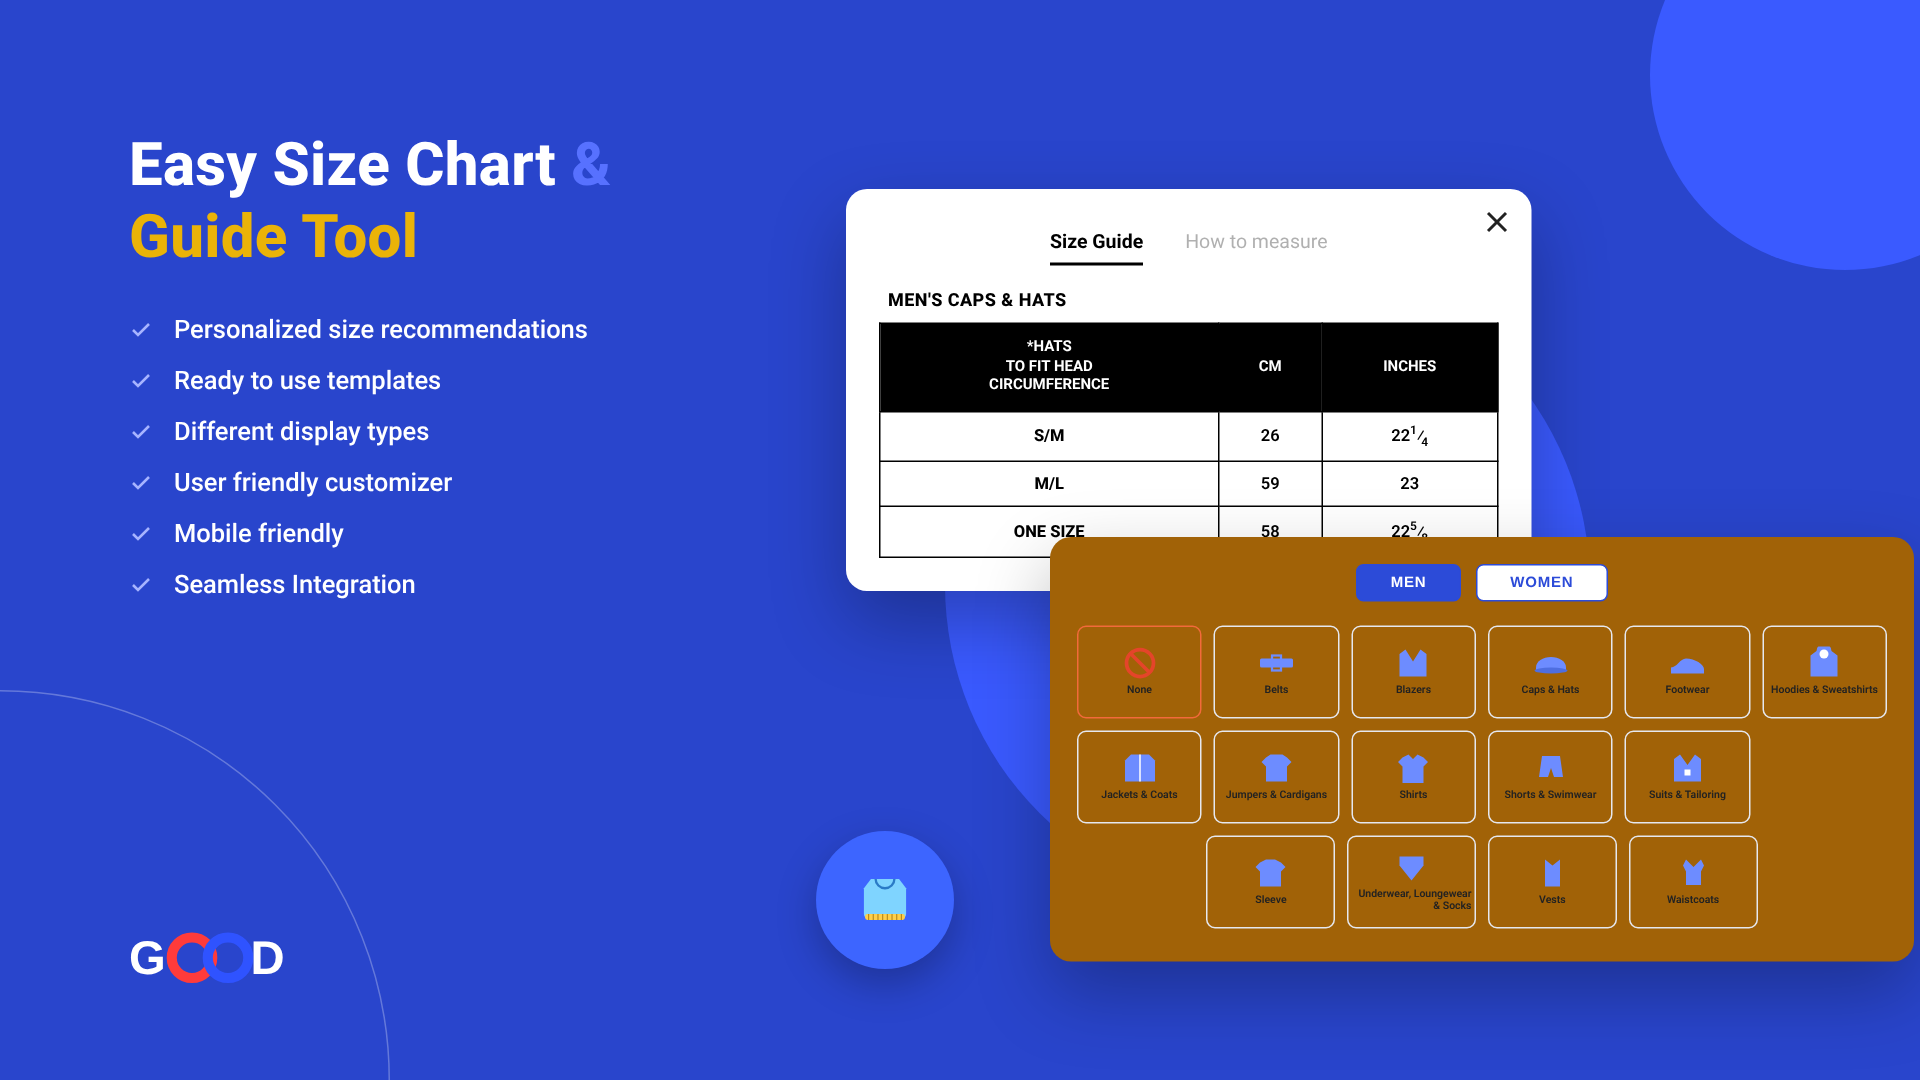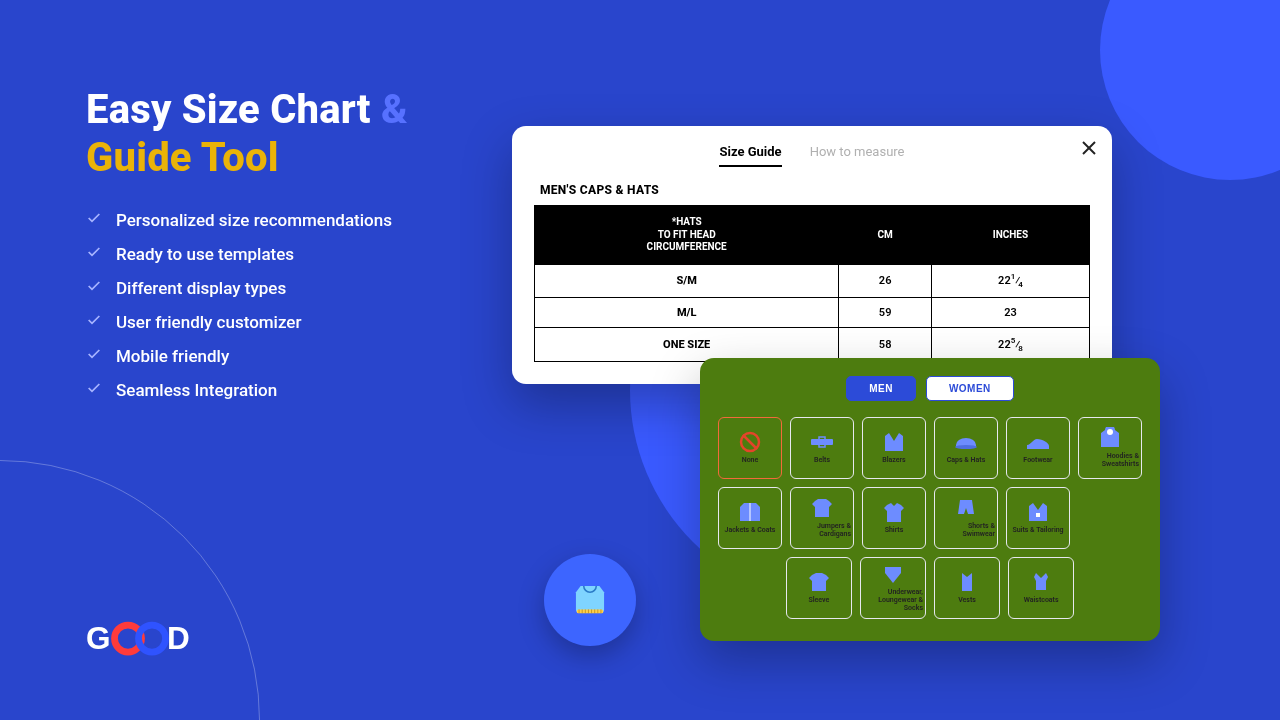--- a/index.html
+++ b/index.html
@@ -10,46 +10,46 @@
   .circle-tr { position: absolute; top:-80px; right:-80px; width:260px; height:260px; border-radius:50%; background:#3a5aff; }
   .circle-bl { position: absolute; bottom:-260px; left:-260px; width:520px; height:520px; border-radius:50%; border:1px solid rgba(255,255,255,.28); }
   .circle-mid { position:absolute; left:630px; top:175px; width:430px; height:430px; border-radius:50%; background:#3a5aff; }
 
   
   .hero { position:absolute; left:86px; top:86px; width:460px; }
   .hero h1 { font-size:40px; font-weight:800; line-height:1.2; letter-spacing:.2px; }
   .hero h1 .amp { color:#5771ff; }
   .hero h1 .sub { color:#eab308; display:inline;text-align:right; }
   .features { margin-top:28px; list-style:none; }
-  .features li { display:flex; align-items:flex-start; gap:14px; margin-bottom:14px; font-size:17px; font-weight:500; }
+  .features li { display:flex; align-items:center; gap:14px; margin-bottom:14px; font-size:17px; font-weight:500; }
   .check { width:16px; height:16px; flex:none; }
   .check svg { width:16px; height:16px; display:block; stroke:#a7b4ff; stroke-width:2.6; fill:none; }
 
   
   .logo { position:absolute; left:86px; bottom:58px; width:120px; }
 
   
-  .card-sg { position:absolute; left:512px; top:126px; width:600px; background:#fff; border-radius:14px; box-shadow:0 20px 50px rgba(0,0,0,.28); color:#000; padding:18px 22px 22px; }
+  .card-sg { position:absolute; left:564px; top:126px; width:457px; background:#fff; border-radius:14px; box-shadow:0 20px 50px rgba(0,0,0,.28); color:#000; padding:28px 22px 22px; }
   .card-sg .close { position:absolute; right:16px; top:14px; width:14px; height:14px; cursor:pointer; }
   .card-sg .close svg { stroke:#222; stroke-width:2; }
   .tabs { display:flex; justify-content:center; gap:28px; font-size:13px; }
   .tabs .tab { padding-bottom:6px; cursor:pointer; }
   .tabs .tab.active { font-weight:700; border-bottom:2px solid #000; }
   .tabs .tab.inactive { color:#b0b0b0; }
   .sg-title { font-size:12px; font-weight:800; letter-spacing:.3px; margin:16px 0 8px 6px; }
   table.sg { width:100%; border-collapse:collapse; font-size:11px; }
   table.sg th { background:#000; color:#fff; font-weight:700; padding:10px 6px; text-align:center; border:1px solid #000; font-size:10px; line-height:1.25; }
   table.sg td { border:1px solid #000; text-align:center; padding:8px 6px; font-weight:600; }
   table.sg td.lbl { font-weight:800; }
   .frac { font-size:11px; }
   .frac sup { font-size:8px; vertical-align:super; }
   .frac sub { font-size:8px; vertical-align:sub; margin-left:-2px; }
 
   
-  .card-cat { position:absolute; left:700px; top:358px; width:460px; background:#4d7c0f; border-radius:14px; box-shadow:0 20px 50px rgba(0,0,0,.28); color:#222; padding:18px 18px 22px; }
+  .card-cat { position:absolute; left:700px; top:358px; width:576px; background:#a16207; border-radius:14px; box-shadow:0 20px 50px rgba(0,0,0,.28); color:#222; padding:18px 18px 22px; }
   .seg { display:flex; justify-content:center; gap:10px; margin-bottom:16px; }
   .seg button { font-size:10px; font-weight:700; letter-spacing:.5px; padding:6px 22px; border-radius:5px; border:1.5px solid #2c4bd8; cursor:pointer; background:#fff; color:#2c4bd8; }
   .seg button.active { background:#2c4bd8; color:#fff; }
   .grid { display:grid; grid-template-columns:repeat(6,1fr); gap:8px; }
   .grid.last { grid-template-columns:repeat(4,1fr); width:68%; margin:8px auto 0; }
   .tile { border:1px solid #e6e8ef; border-radius:6px; height:62px; display:flex; flex-direction:column; align-items:center; justify-content:center; gap:4px; cursor:pointer; padding:2px; }
   .tile.sel { border:1.5px solid #f26a3b; }
   .tile .ic { width:26px; height:22px; display:flex; align-items:center; justify-content:center; }
   .tile .ic svg { width:26px; height:22px; fill:#6d8cff; }
   .tile .lbl { font-size:7px; font-weight:600; text-align:right; color:#222; line-height:1.1; }

